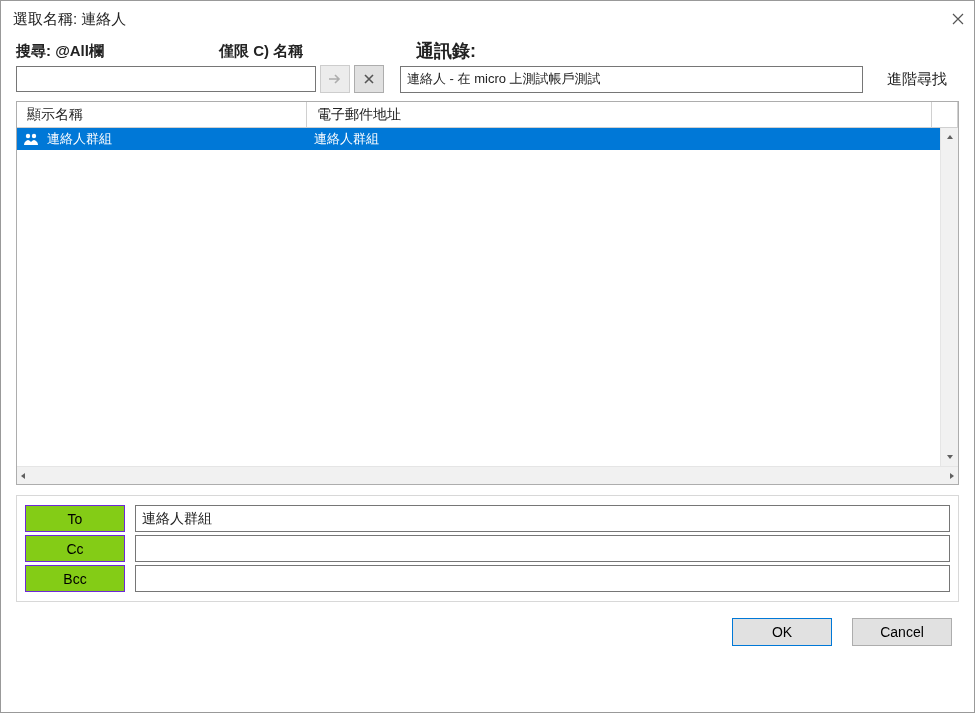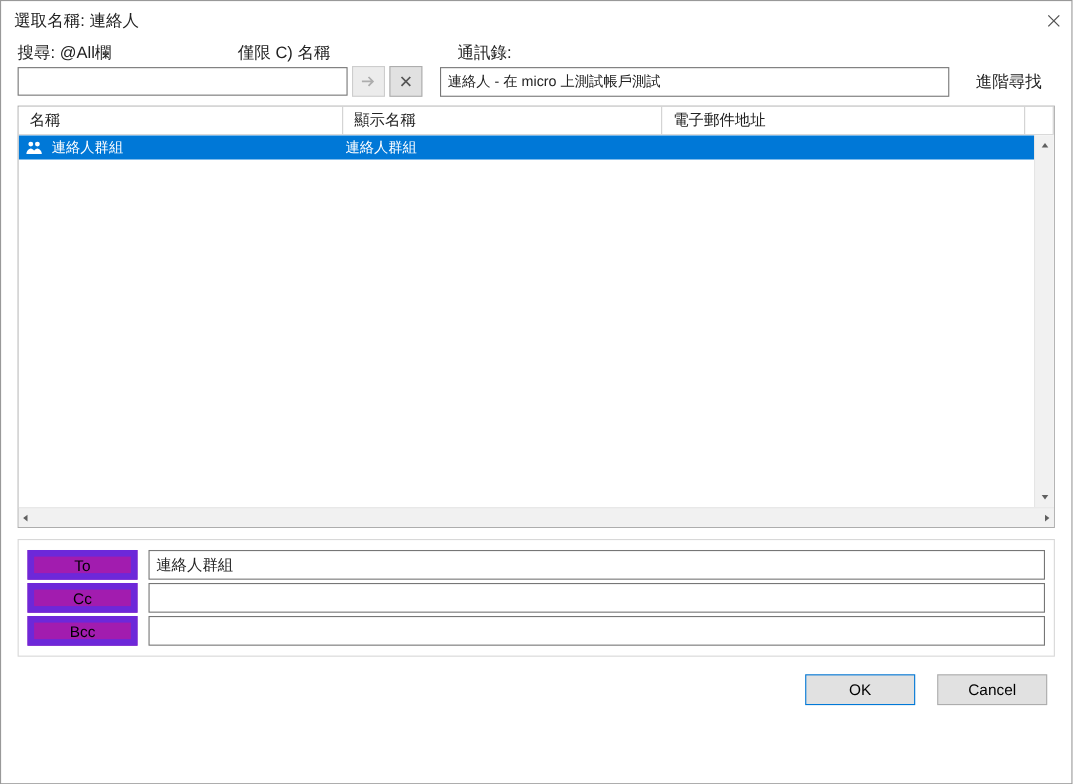--- a/index.html
+++ b/index.html
@@ -1,22 +1,22 @@
 <!DOCTYPE html>
 <html><head>
   <meta charset="utf-8">
   <style>
     * { box-sizing: border-box; margin: 0; padding: 0; }
     body { font-family: "Microsoft JhengHei", "Segoe UI", sans-serif; font-size: 13px; background: #fff; color: #222; width: 975px; height: 713px; overflow: hidden; border: 1px solid #999; }
     .titlebar { display: flex; align-items: center; justify-content: space-between; padding: 6px 0 8px 12px; }
     .titlebar .title { font-size: 15px; }
     .close-x { width: 32px; height: 24px; display:flex; align-items:center; justify-content:center; cursor: pointer; font-size:16px; color:#555; }
-    .label-row { display:flex; padding: 0 15px; align-items:center;}
+    .label-row { display:flex; padding: 0 15px; align-items:center;font-weight:bold;}
     .label-left { width: 390px; font-size:15px;}
-    .label-right { font-size:15px; margin-left:10px;}
+    .label-right { font-size:18px; margin-left:10px;}
 
     .inputs-row { display:flex; align-items:center; padding: 2px 15px 8px 15px; gap:4px;justify-content:space-between; }
     .search-input { width:300px; height:26px; border:1px solid #767676; padding:1px 4px; background:#fff;}
     .sq-btn { width:30px; height:28px; border:1px solid #adadad; background:#e1e1e1; display:flex; align-items:center; justify-content:center; cursor:pointer; }
     .sq-btn.disabled { opacity:.6; cursor:default; }
     .addrbook-select { margin-left:12px; flex:1; height:27px; border:1px solid #767676; padding:2px 6px; background:#fff; font-size:13px; display:flex; align-items:center;}
     .advanced-find { margin-left:20px; margin-right:12px; font-size:15px; cursor:pointer;}
 
     .list-area { margin: 0 15px; border:1px solid #adadad; }
     .list-header { display:flex; height:26px; background:#fff; border-bottom:1px solid #d0d0d0; }
@@ -33,21 +33,21 @@
     .row .c1{ width:267px;}
     .row .c2{ width:290px;}
     .vscroll { width:18px; background:#f1f1f1; border-left:1px solid #e5e5e5; position:relative; }
     .vscroll .up, .vscroll .down { height:18px; display:flex; align-items:center; justify-content:center; color:#606060; font-size:10px; cursor:pointer;}
     .vscroll .up{ position:absolute; top:0; left:0; right:0;}
     .vscroll .down{ position:absolute; bottom:0; left:0; right:0;}
     .hscroll { height:18px; background:#f1f1f1; border-top:1px solid #e5e5e5; display:flex; justify-content:space-between; align-items:center; padding:0 3px; color:#606060; font-size:10px;}
 
     .recip-block { margin: 10px 15px 0 15px; border:1px solid #d8d8d8; padding:6px 8px;}
     .recip-row { display:flex; align-items:center; margin: 3px 0;}
-    .recip-btn { width:100px; height:27px; border:6px solid #6d28d9; background:#a21caf; font-size:14px; cursor:pointer; display:flex; align-items:center; justify-content:center;}
+    .recip-btn { width:100px; height:27px; border:1px solid #6d28d9; background:#84cc16; font-size:14px; cursor:pointer; display:flex; align-items:center; justify-content:center;}
     .recip-field { flex:1; height:27px; border:1px solid #767676; margin-left:10px; padding:2px 6px; font-size:14px; background:#fff; display:flex; align-items:center;}
 
     .footer { display:flex; justify-content:flex-end; gap:20px; padding: 16px 22px 0 0;}
     .dlg-btn { width:100px; height:28px; border:1px solid #adadad; background:#e1e1e1; font-size:14px; cursor:pointer;}
     .dlg-btn.primary{ border:1px solid #0078d7; }
 
     svg { display:block; }
     .group-icon { width:16px; height:14px; }
   </style>
 </head>
@@ -87,21 +87,20 @@
     </span>
   </div>
   <div class="addrbook-select">
     <span>連絡人 - 在 micro 上測試帳戶測試</span>
   </div>
   <div class="advanced-find">進階尋找</div>
 </div>
 
 <div class="list-area">
   <div class="list-header">
-    <div class="col col-name">名稱</div>
     <div class="col col-display">顯示名稱</div>
     <div class="col col-email">電子郵件地址</div>
     <div class="col col-tail"></div>
   </div>
   <div class="list-body">
     <div class="rows">
       <div class="row">
         <div class="icon-cell">
           <span>
             <svg class="group-icon" viewBox="0 0 16 14">

